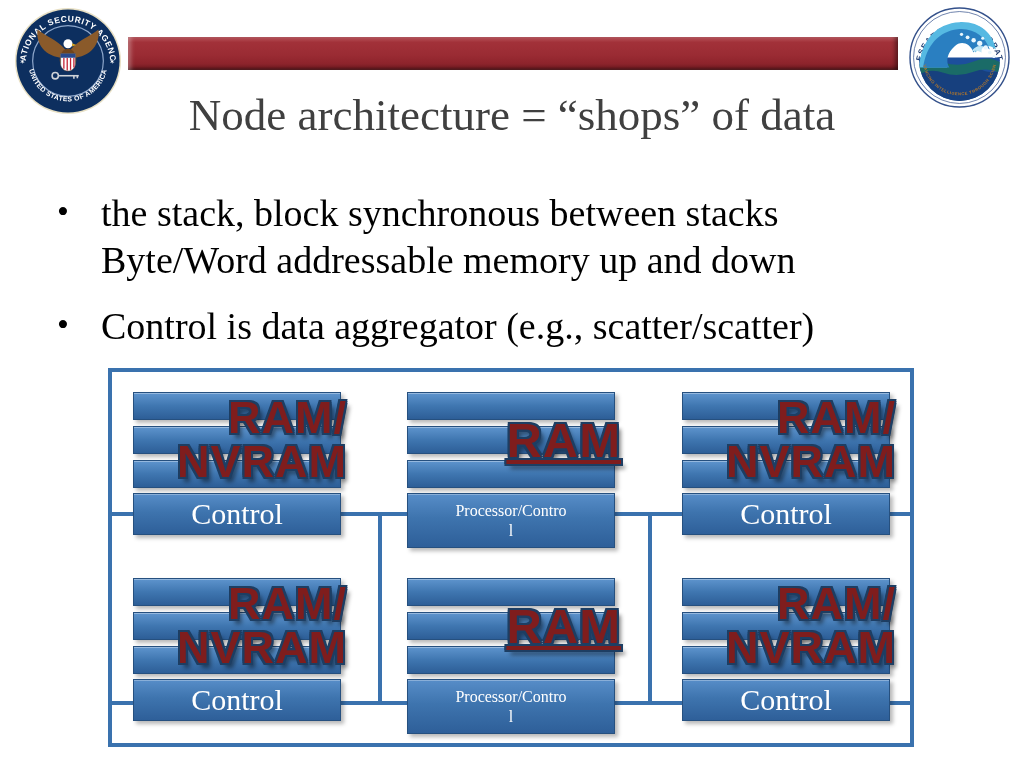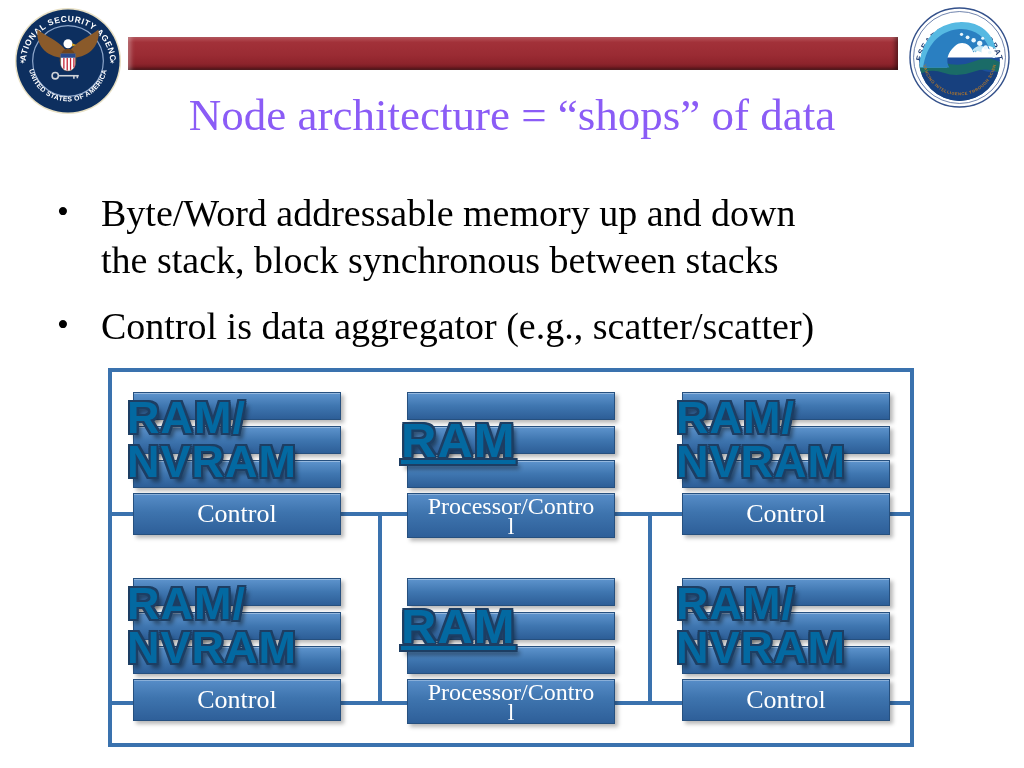--- a/index.html
+++ b/index.html
@@ -12,21 +12,21 @@
   .rd-seal{position:absolute;left:909px;top:7px;width:101px;height:101px;}
   .red-bar{
     position:absolute;left:128px;top:37px;width:770px;height:33px;
     background:linear-gradient(180deg,#b8555c 0%,#a23139 16%,#9a2b33 55%,#8e242c 80%,#6f1a21 100%);
     box-shadow:inset 5px 0 4px -2px rgba(255,255,255,.30), inset -5px 0 4px -2px rgba(0,0,0,.40),
                inset 0 -3px 3px -1px rgba(0,0,0,.35);
   }
   
   .title{
     position:absolute;left:0;top:90px;width:1024px;text-align:center;
-    font-size:45px;line-height:1.15;font-family:"Liberation Serif",serif;color:#8b5cf6;
+    font-size:45px;line-height:1.15;font-family:"Liberation Serif",serif;color:#404040;
   }
   .bullets{position:absolute;left:55px;top:190px;width:930px;}
   .bullet-item{position:relative;padding-left:46px;font-size:38px;line-height:47px;margin-bottom:19px;color:#000;}
   .bullet-marker{position:absolute;left:2px;top:-2px;font-size:34px;}
   .bullet-line{display:block;}
   
   .diagram{
     position:absolute;left:108px;top:368px;width:806px;height:379px;
     border:4px solid #3a72ae;box-sizing:border-box;
   }
@@ -42,38 +42,38 @@
   .stack.col-l{left:21px;} .stack.col-c{left:295px;} .stack.col-r{left:570px;}
   .mem-bar{
     position:absolute;left:0;width:208px;height:28px;box-sizing:border-box;
     background:linear-gradient(180deg,#5e94cd 0%,#3f76b0 50%,#2d5e97 100%);
     border:1px solid #26507f;
     box-shadow:inset 0 1px 0 rgba(255,255,255,.35), 3px 3px 4px rgba(0,0,0,.28);
   }
   .mem-bar.b1{top:0;} .mem-bar.b2{top:34px;} .mem-bar.b3{top:68px;}
   .big-label{
     position:absolute;left:-6px;top:-3px;width:220px;height:102px;
-    display:flex;flex-direction:column;align-items:flex-start;justify-content:center;
+    display:flex;flex-direction:column;align-items:flex-end;justify-content:center;
     font-family:"Liberation Sans",sans-serif;font-weight:bold;
-    font-size:45px;line-height:44px;letter-spacing:1px;color:#0369a1;z-index:3;
+    font-size:45px;line-height:44px;letter-spacing:1px;color:#7f1d1d;z-index:3;
     text-shadow:-2px -2px 0 #1d3e63,2px -2px 0 #1d3e63,-2px 2px 0 #1d3e63,2px 2px 0 #1d3e63,
                 0 -2px 0 #1d3e63,0 2px 0 #1d3e63,-2px 0 0 #1d3e63,2px 0 0 #1d3e63,
                 4px 5px 4px rgba(0,0,0,.45);
   }
   .big-label.single{font-size:49px;text-decoration:underline;}
   .big-line{display:block;text-align:center;}
   .control-bar{
     position:absolute;left:0;top:101px;width:208px;height:42px;box-sizing:border-box;
     background:linear-gradient(180deg,#578dc8 0%,#3e74ae 45%,#2e5f99 100%);
     border:1px solid #26507f;
     box-shadow:inset 0 1px 0 rgba(255,255,255,.3), 3px 3px 4px rgba(0,0,0,.28);
     display:flex;flex-direction:column;align-items:center;justify-content:center;
-    color:#ffffff;font-family:"Liberation Serif",serif;font-size:26px;line-height:28px;z-index:3;
-  }
-  .control-bar.processor{height:45px;font-size:24px;line-height:20px;}
+    color:#ffffff;font-family:"Liberation Serif",serif;font-size:30px;line-height:28px;z-index:3;
+  }
+  .control-bar.processor{height:55px;font-size:16px;line-height:20px;}
   .control-line{display:block;text-align:center;white-space:nowrap;}
 </style>
 </head>
 <body>
 
 <div class="slide">
 
   <svg class="nsa-seal" viewBox="0 0 110 110">
     <circle cx="55" cy="55" r="54" fill="#e8e0c4"></circle>
     <circle cx="55" cy="55" r="52.5" fill="#0d2f5f"></circle>
@@ -150,22 +150,22 @@
     <text font-family="Liberation Sans, sans-serif" font-size="4.1" font-weight="bold" fill="#b4772a" letter-spacing="0.5">
       <textPath href="#rdBot" startOffset="50%" text-anchor="middle">ADVANCING INTELLIGENCE THROUGH SCIENCE</textPath>
     </text>
   </svg>
 
   <div class="title">Node architecture = “shops” of data</div>
 
   <div class="bullets">
     <div class="bullet-item">
       <span class="bullet-marker">•</span>
+      <span class="bullet-line">the stack, block synchronous between stacks</span>
       <span class="bullet-line">Byte/Word addressable memory up and down</span>
-      <span class="bullet-line">the stack, block synchronous between stacks</span>
     </div>
     <div class="bullet-item">
       <span class="bullet-marker">•</span>
       <span class="bullet-line">Control is data aggregator (e.g., scatter/scatter)</span>
     </div>
   </div>
 
   <div class="diagram">
     <div class="bus bus-h bus-top"></div>
     <div class="bus bus-h bus-bottom"></div>

